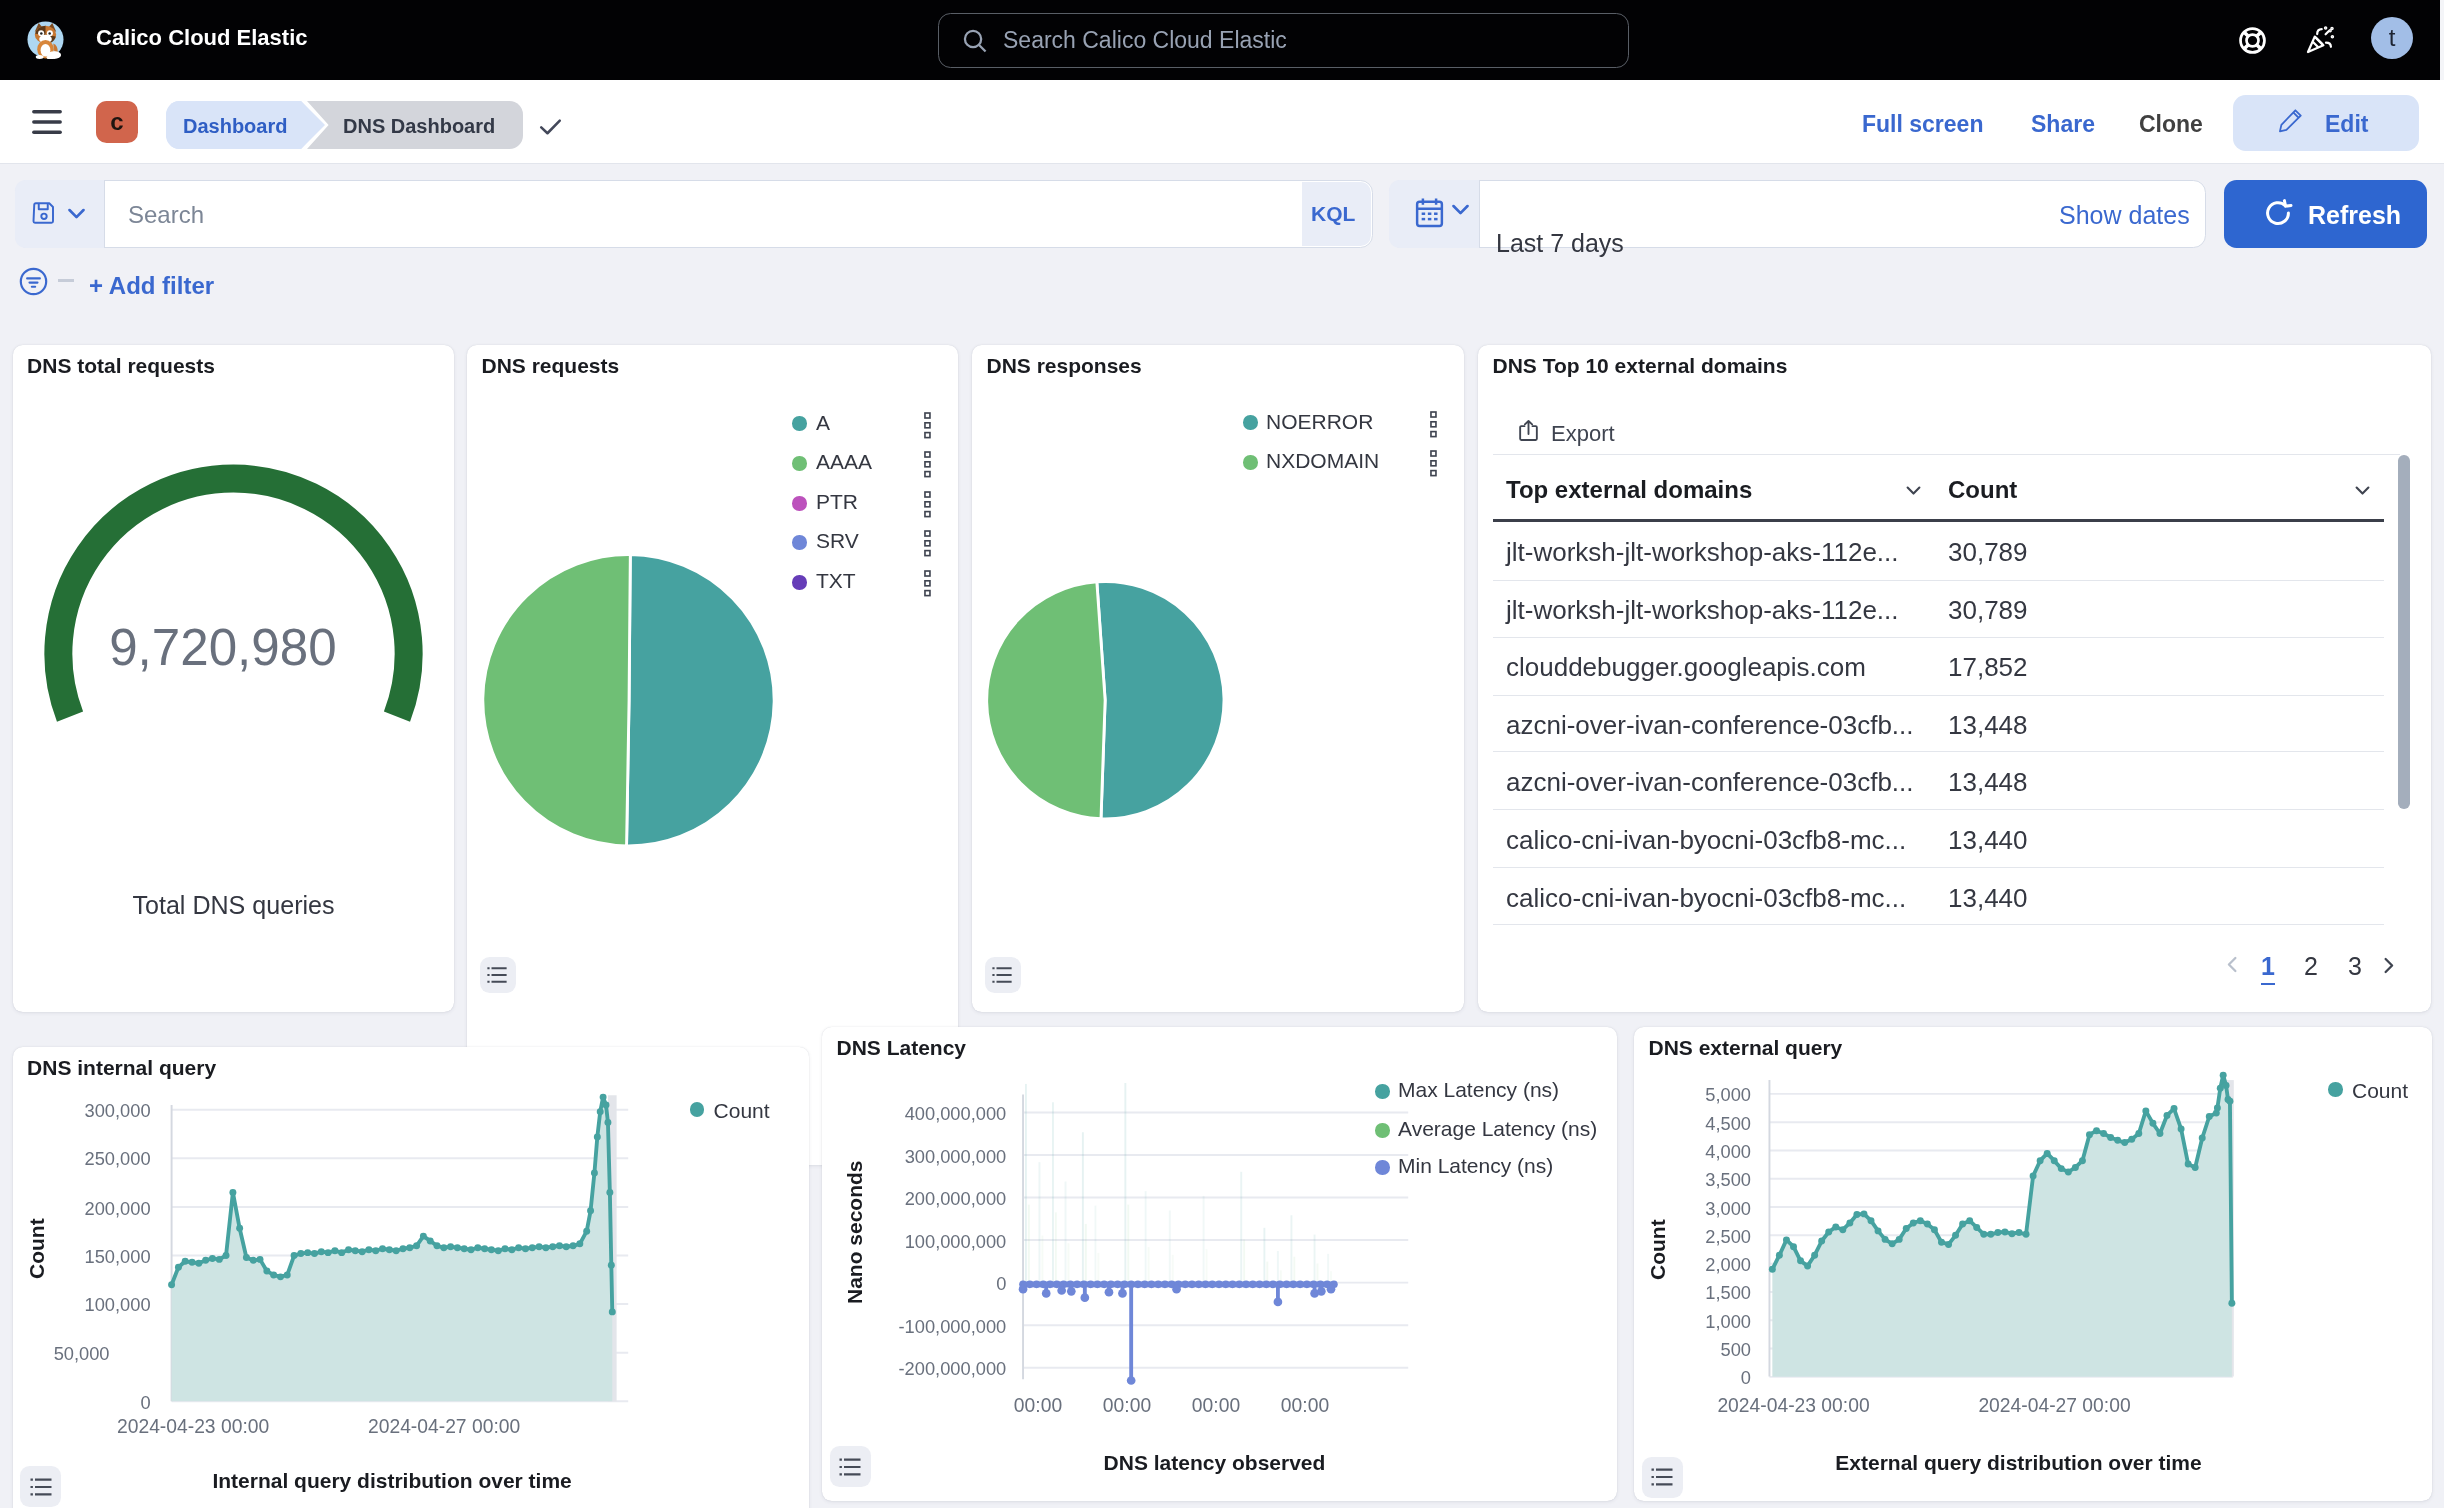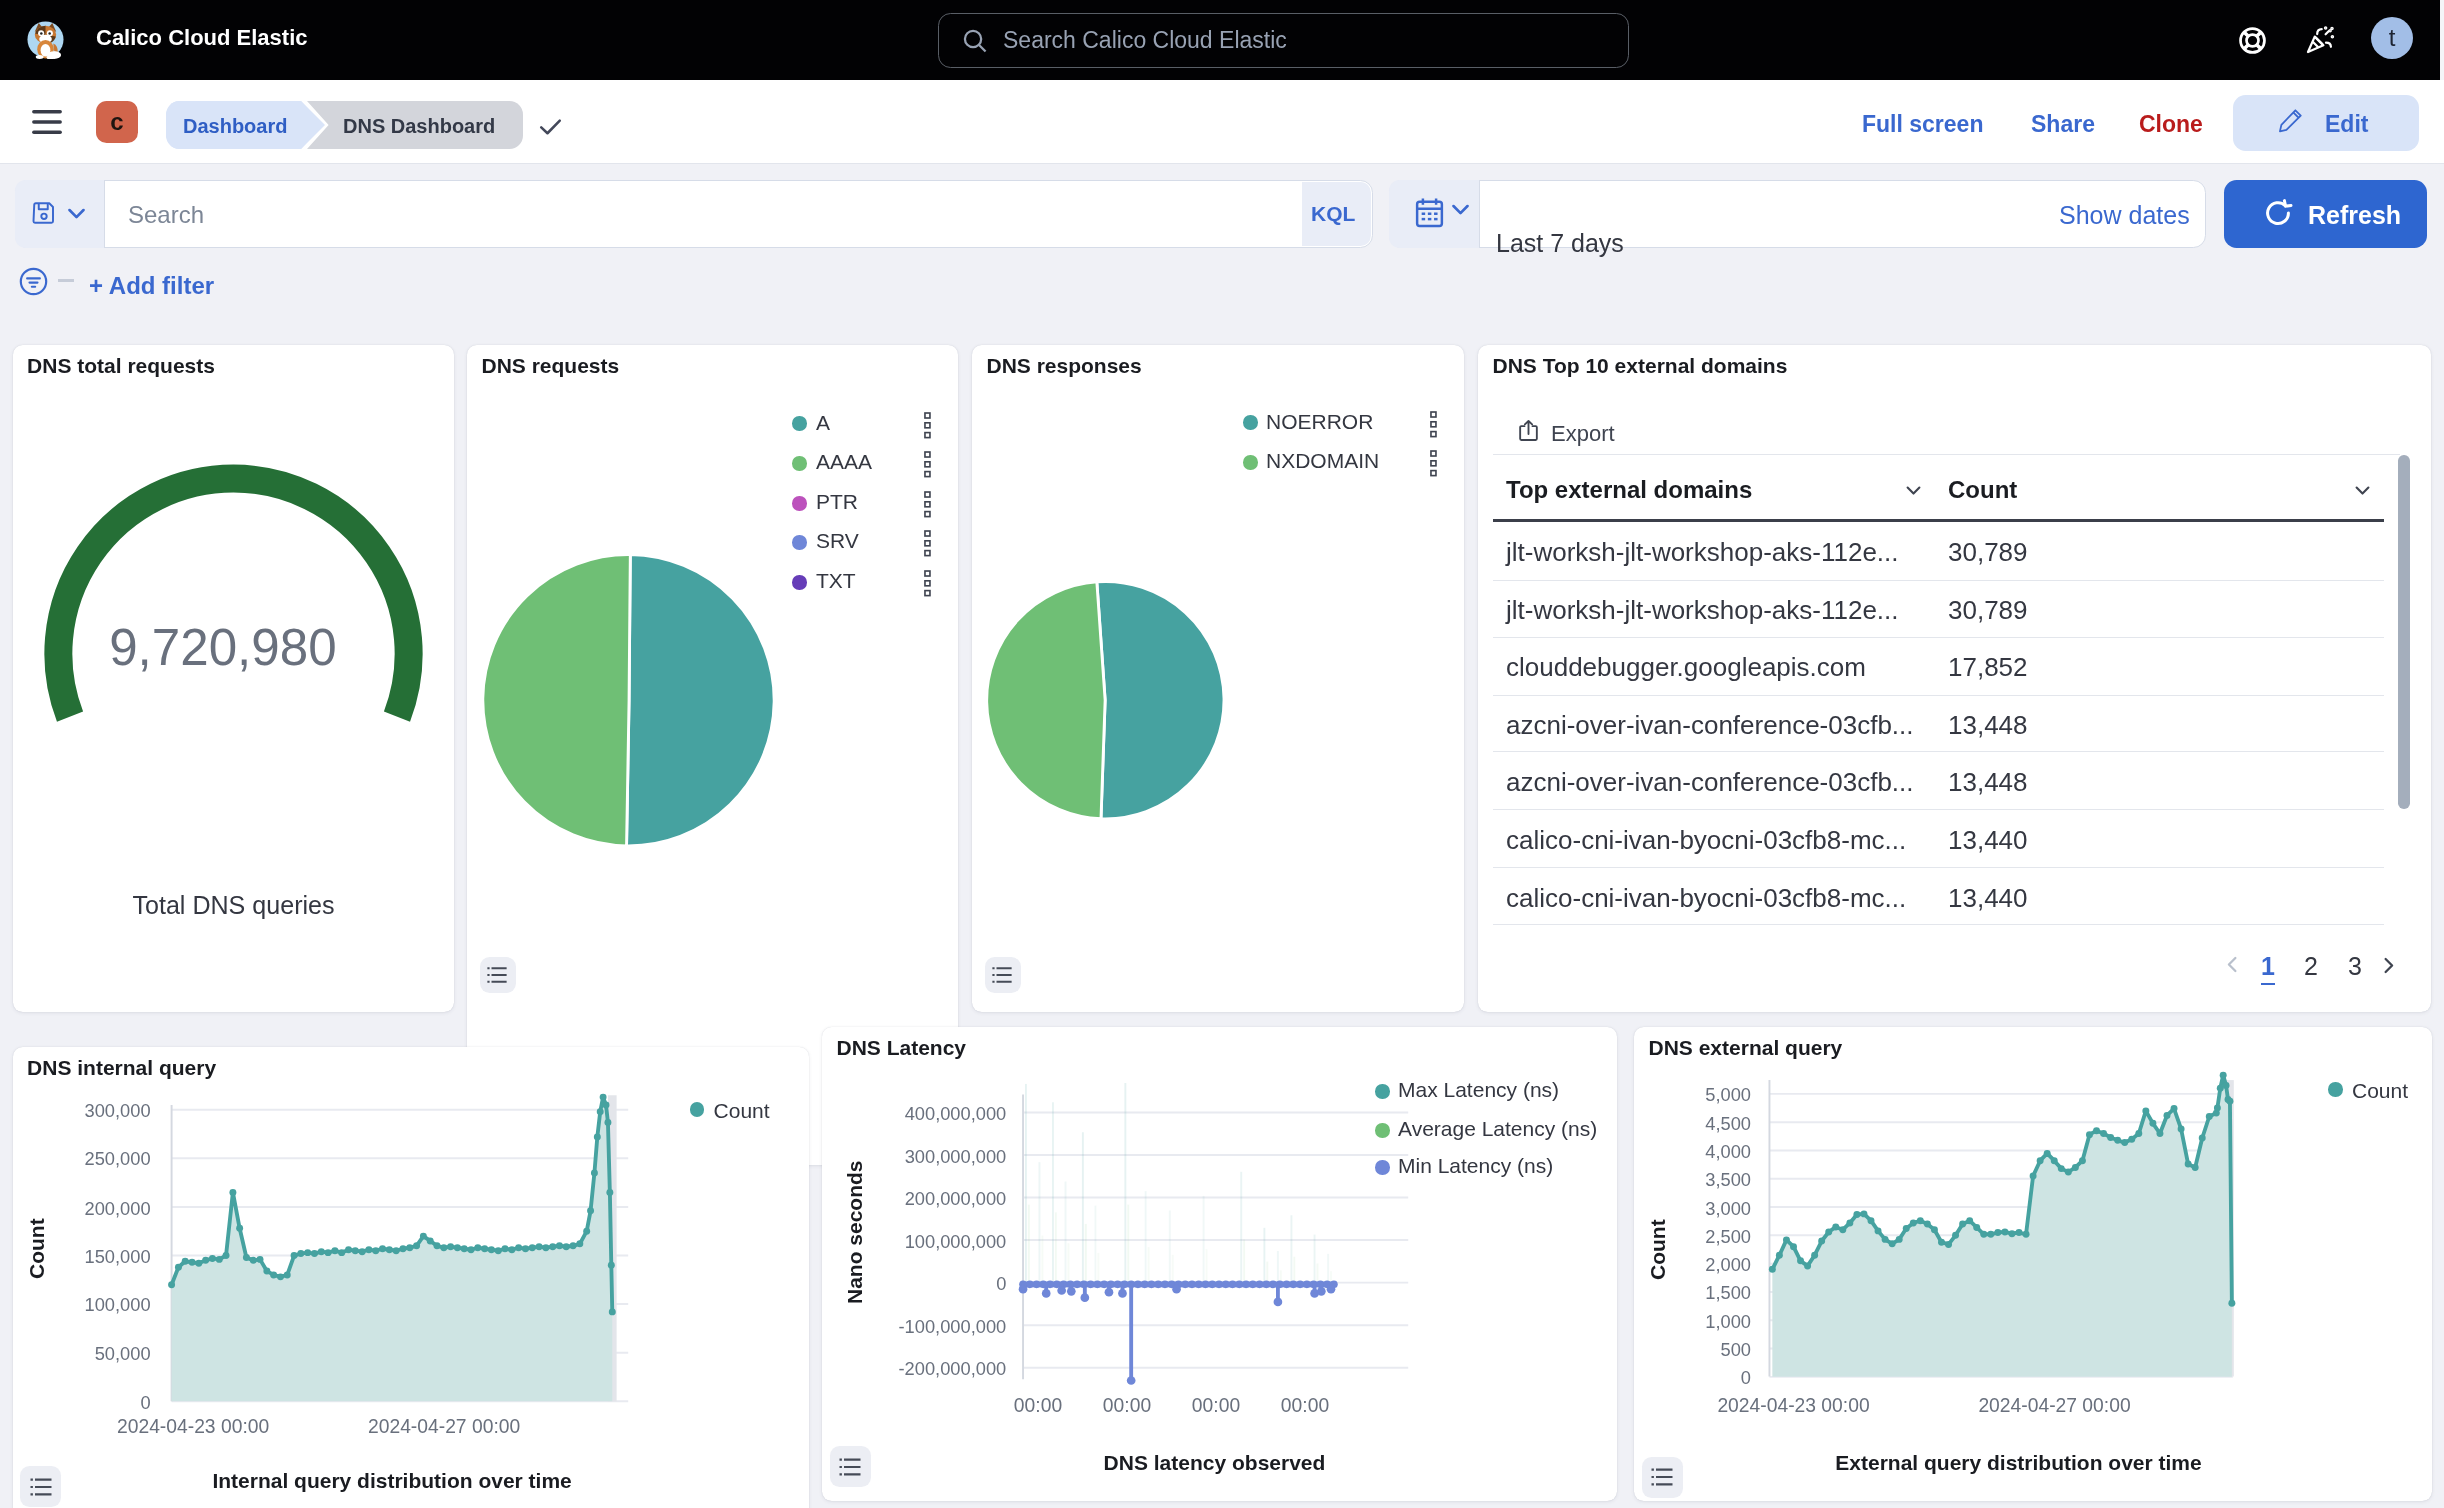--- a/index.html
+++ b/index.html
@@ -72,21 +72,21 @@
 <div class="abs" style="left:166px;top:101px;width:135px;height:48px;background:#d9e4f8;border-radius:13.5px 0 0 13.5px;"></div>
 <div class="abs" style="left:183px;top:115px;font-size:20px;font-weight:bold;color:#2f5ec4;">Dashboard</div>
 <div class="abs" style="left:307px;top:101px;width:216px;height:48px;background:#d3d5db;border-radius:0 13.5px 13.5px 0;clip-path:polygon(0 0, 10% 50%, 0 100%, 100% 100%, 100% 0);"></div>
 <div class="abs" style="left:301px;top:101px;width:24px;height:48px;background:#d9e4f8;clip-path:polygon(0 0, 100% 50%, 0 100%);"></div>
 <div class="abs" style="left:343px;top:115px;font-size:20px;font-weight:bold;color:#333947;">DNS Dashboard</div>
 <svg class="abs" style="left:537px;top:113px" width="27" height="27" viewBox="0 0 16 16" fill="none" stroke="#43485a" stroke-width="1.5" stroke-linecap="round" stroke-linejoin="round">
       <path d="M2.5 8.5 L6.2 12 L13.5 4.5"></path>
     </svg>
 <div class="abs" style="left:1862px;top:111px;font-size:23px;font-weight:bold;color:#3a68cf;">Full screen</div>
 <div class="abs" style="left:2031px;top:111px;font-size:23px;font-weight:bold;color:#3a68cf;">Share</div>
-<div class="abs" style="left:2139px;top:111px;font-size:23px;font-weight:bold;color:#b91c1c;">Clone</div>
+<div class="abs" style="left:2139px;top:111px;font-size:23px;font-weight:bold;color:#404040;">Clone</div>
 <div class="abs" style="left:2233px;top:95px;width:186px;height:56px;background:#d9e4f8;border-radius:12.6px;"></div>
 <svg class="abs" style="left:2277px;top:108px" width="26" height="26" viewBox="0 0 16 16" fill="#3a68cf">
 <path d="M11.3 1.4 l3.3 3.3 -8.8 8.8 -4 .9 .9 -4 z M10 2.7 l3.3 3.3" stroke="#3a68cf" stroke-width="1.1" fill="none" stroke-linejoin="round"></path>
 </svg>
 <div class="abs" style="left:2325px;top:111px;font-size:23px;font-weight:bold;color:#3a68cf;">Edit</div>
 
 <div class="abs" style="left:14.5px;top:180px;width:1358px;height:68px;background:#fff;border:1.9px solid #d6dce8;border-radius:12.6px;"></div>
 <div class="abs" style="left:14.5px;top:180px;width:90px;height:68px;background:#e9edf7;border-right:1.9px solid #d6dce8;border-radius:10.6px 0 0 10.6px;"></div>
 <svg class="abs" style="left:32px;top:201px" width="24" height="24" viewBox="0 0 16 16" fill="none" stroke="#3a68cf" stroke-width="1.3" stroke-linejoin="round">
 <path d="M1.5 2.5 a1 1 0 0 1 1-1 h9 l2.5 2.5 v9.5 a1 1 0 0 1 -1 1 h-11 a1 1 0 0 1 -1-1 z"></path>
@@ -350,21 +350,21 @@
         <circle cx="616.0" cy="78.1" r="3.6" fill="#46a2a0"></circle>
         <circle cx="618.0" cy="150.6" r="3.6" fill="#46a2a0"></circle>
         <circle cx="619.5" cy="226.1" r="3.6" fill="#46a2a0"></circle>
         <circle cx="620.5" cy="274.4" r="3.6" fill="#46a2a0"></circle>
 </svg>
 <div class="abs" style="left:0px;top:53px;width:138px;text-align:right;font-size:18.3px;color:#69707d;">300,000</div>
       <div class="abs" style="left:0px;top:101px;width:138px;text-align:right;font-size:18.3px;color:#69707d;">250,000</div>
       <div class="abs" style="left:0px;top:151px;width:138px;text-align:right;font-size:18.3px;color:#69707d;">200,000</div>
       <div class="abs" style="left:0px;top:199px;width:138px;text-align:right;font-size:18.3px;color:#69707d;">150,000</div>
       <div class="abs" style="left:0px;top:247px;width:138px;text-align:right;font-size:18.3px;color:#69707d;">100,000</div>
-      <div class="abs" style="left:0px;top:296px;width:138px;text-align:right;font-size:18.3px;color:#69707d;">50,000</div>
+      <div class="abs" style="left:0px;top:296px;width:138px;text-align:center;font-size:18.3px;color:#69707d;">50,000</div>
       <div class="abs" style="left:0px;top:345px;width:138px;text-align:right;font-size:18.3px;color:#69707d;">0</div>
 <div class="abs" style="left:12.6px;top:172px;width:29px;height:154px;">
         <div style="transform:rotate(-90deg) translate(-60px,0);transform-origin:0 0;font-size:21px;font-weight:bold;color:#1a1c21;white-space:nowrap;">Count</div>
       </div>
 <div class="abs" style="left:84px;top:369px;width:193px;text-align:center;font-size:19.3px;color:#69707d;">2024-04-23 00:00</div>
 <div class="abs" style="left:335px;top:369px;width:193px;text-align:center;font-size:19.3px;color:#69707d;">2024-04-27 00:00</div>
 <div class="abs" style="left:90px;top:422px;width:579px;text-align:center;font-size:21px;font-weight:bold;color:#1a1c21;">Internal query distribution over time</div>
 <div class="abs" style="left:677px;top:55px;width:14.5px;height:14.5px;border-radius:50%;background:#46a2a0;"></div>
 <div class="abs legtxt" style="left:701px;top:52px;">Count</div>
 <div class="toggle" style="left:7.7px;top:419px;"></div>

